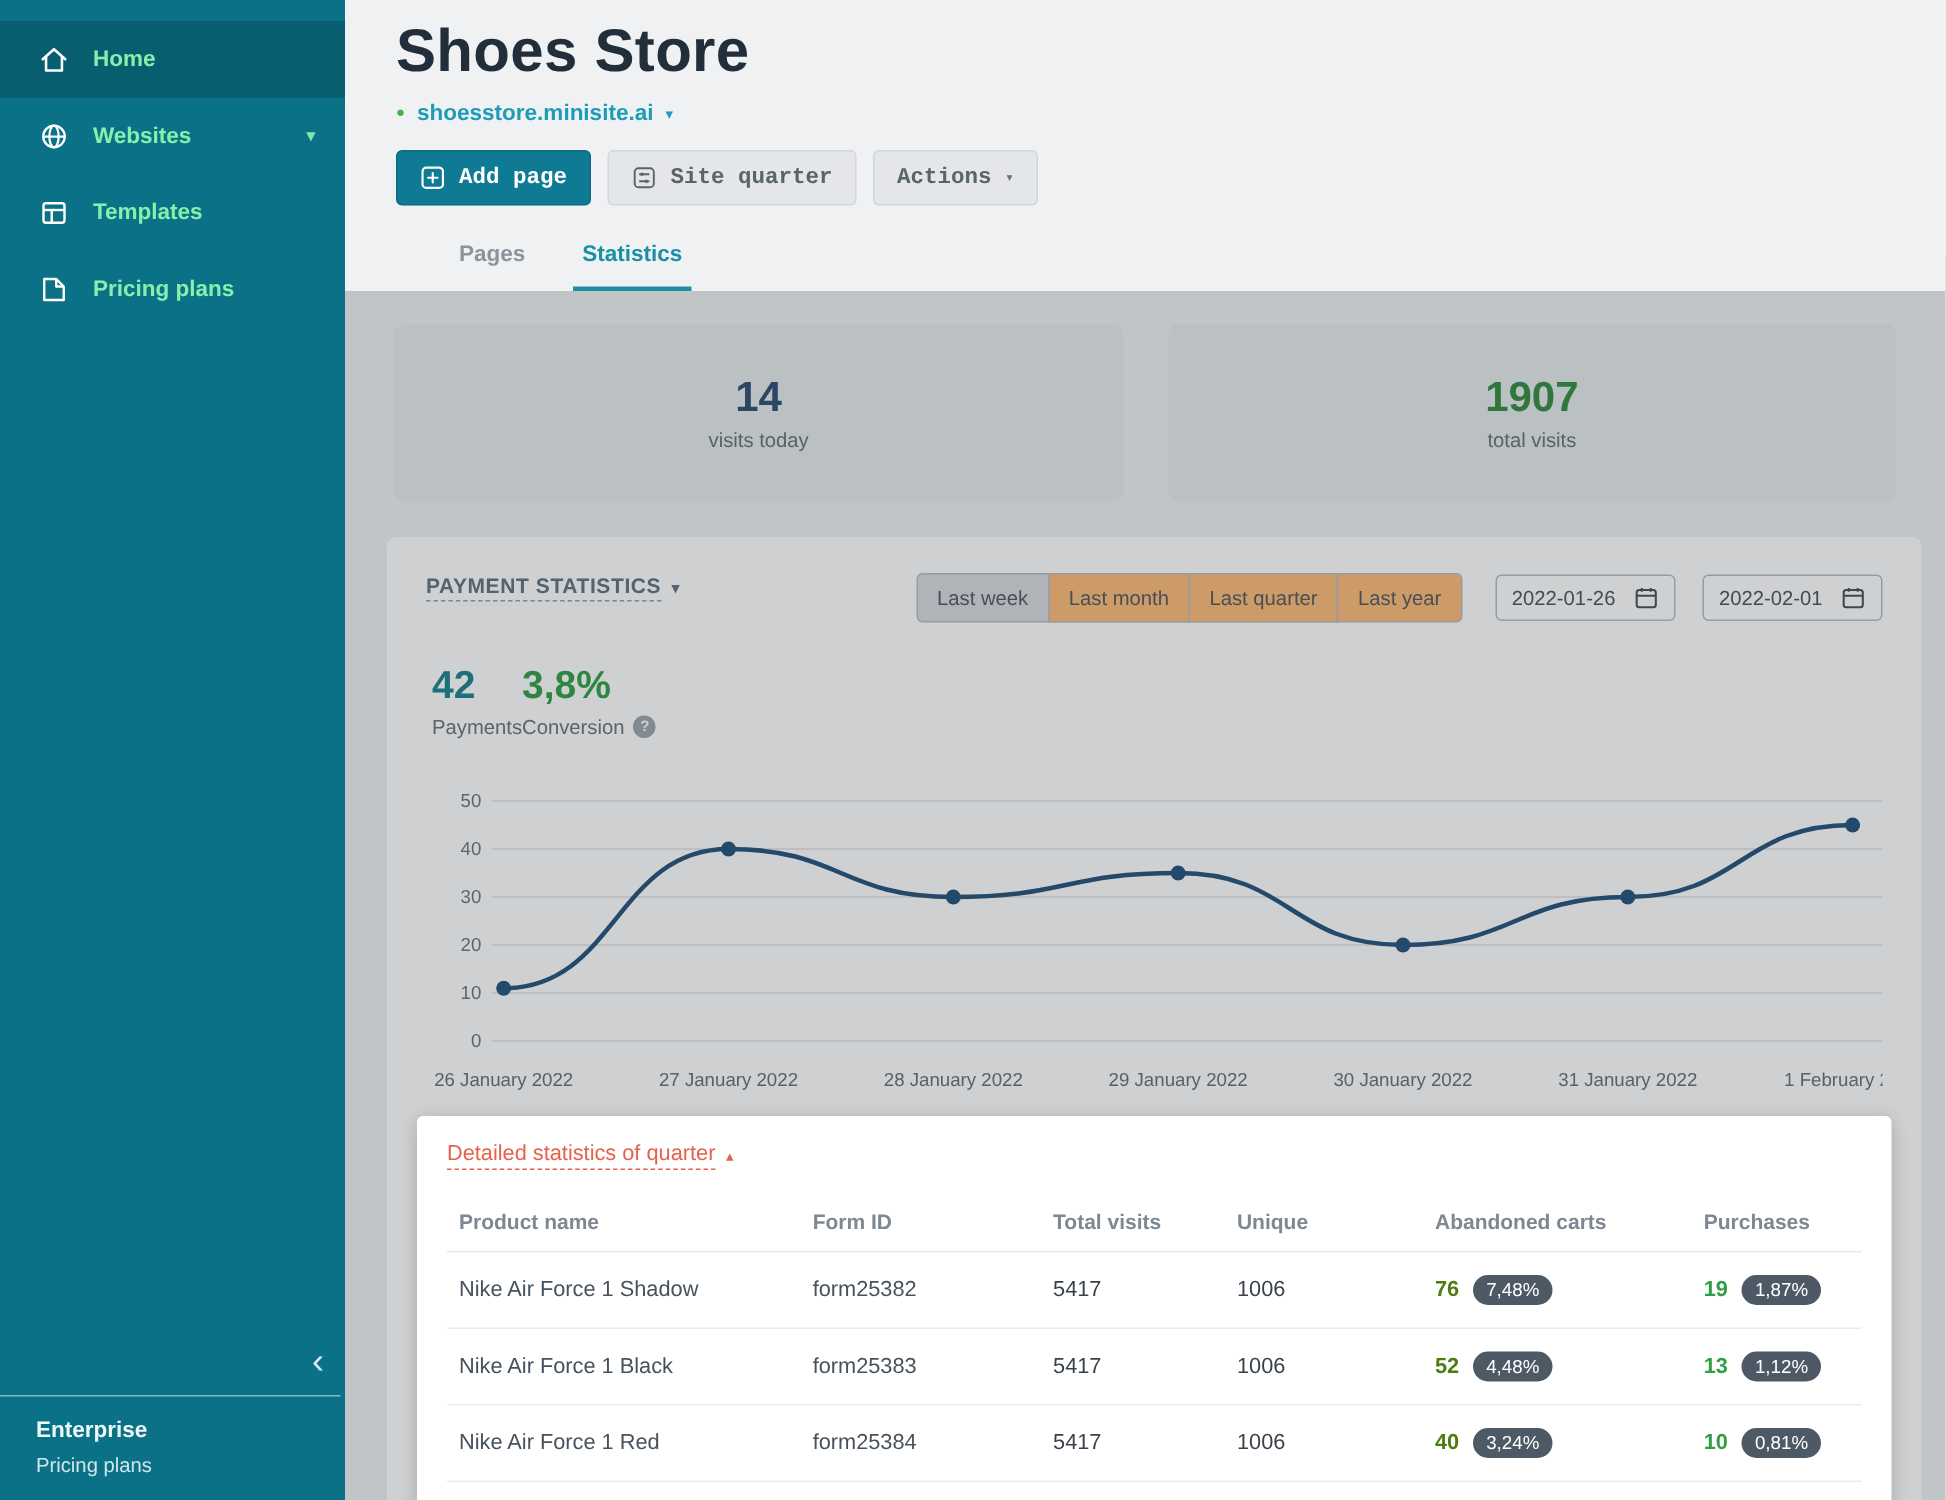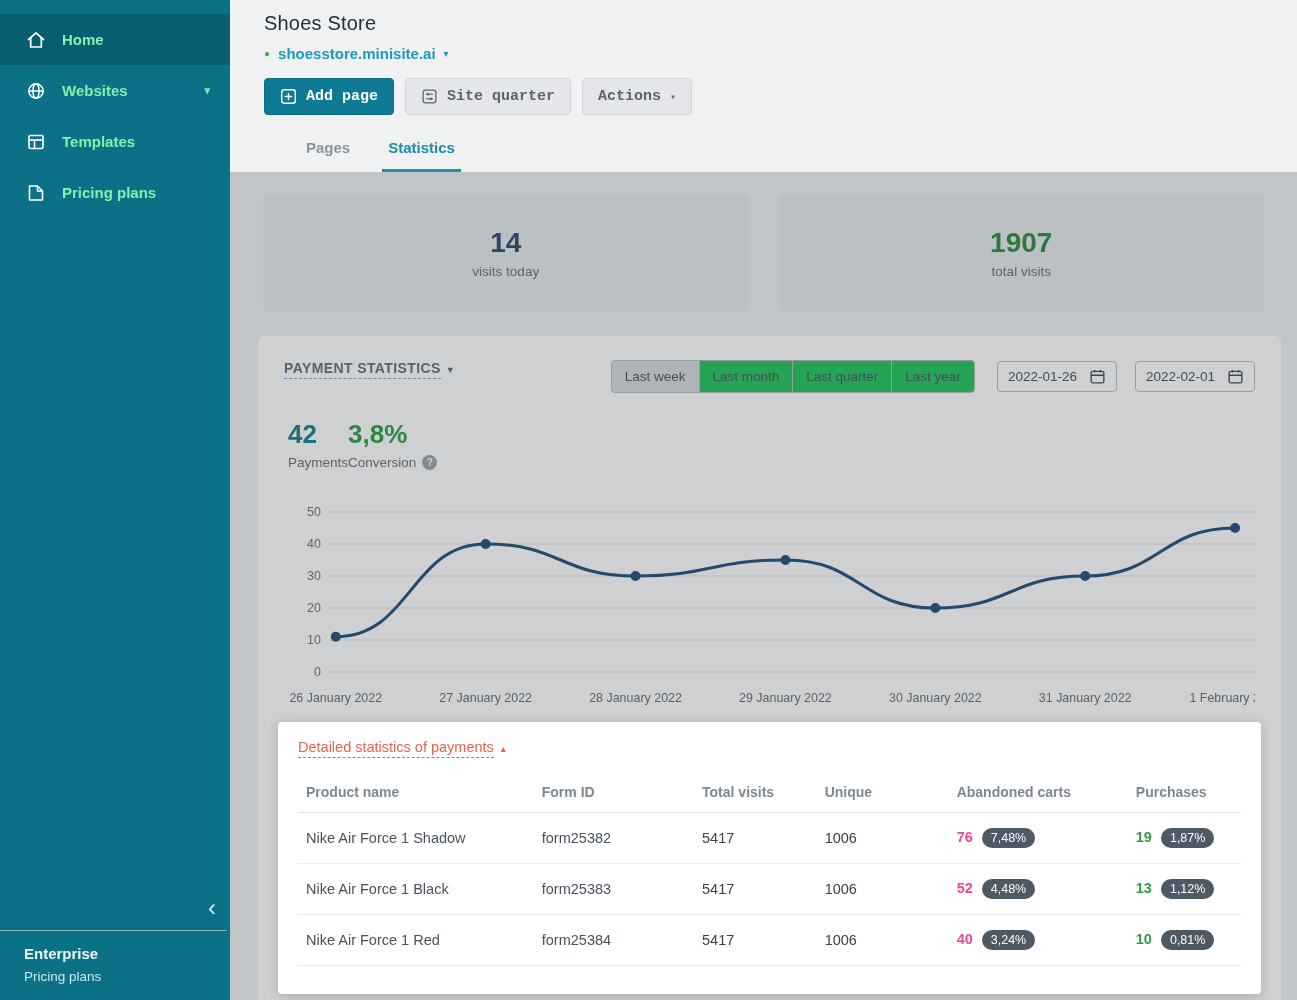--- a/index.html
+++ b/index.html
@@ -14,21 +14,21 @@
   .nav-caret{margin-left:auto;font-size:11px;opacity:.95}
   .sidebar-footer{position:absolute;left:0;right:0;bottom:0;padding-bottom:16px}
   .collapse{text-align:right;padding-right:14px;font-size:24px;line-height:1;color:#d9edf1;margin-bottom:10px;cursor:pointer}
   .sidebar-divider{border:none;border-top:1px solid rgba(255,255,255,.5);margin:0 3px 14px 0}
   .plan-name{font-size:15px;font-weight:700;padding:0 24px;margin-bottom:7px}
   .plan-link{font-size:13.5px;color:#cfe7ec;padding:0 24px;cursor:pointer}
 
   
   .main{flex:1;position:relative;height:1000px;overflow:hidden}
   .header{padding:12px 32px 0 34px}
-  .page-title{font-size:20px;font-weight:400;color:#222f3a;letter-spacing:.2px}
+  .page-title{font-size:40px;font-weight:700;color:#222f3a;letter-spacing:.2px}
   .domain-row{display:flex;align-items:center;gap:8px;margin-top:10px;font-size:15px}
   .status-dot{color:#43b14b;font-size:10px}
   .domain-link{color:#1d9cb7;font-weight:600;cursor:pointer}
   .domain-caret{color:#1d9cb7;font-size:10px;cursor:pointer}
   .btn-row{display:flex;gap:11px;margin-top:16px}
   .btn{display:inline-flex;align-items:center;gap:9px;font-family:Liberation Mono, monospace;font-size:15px;font-weight:600;padding:9px 15px;border-radius:4px;border:1px solid transparent;cursor:pointer}
   .btn-primary{background:#0e7a93;border-color:#0c6b81;color:#fff}
   .btn-light{background:#e4e6e9;border-color:#d2d5d9;color:#5a646c}
   .btn-caret{font-size:10px;color:#6a747c}
   .tabs{display:flex;gap:26px;margin:24px 0 0 36px}
@@ -45,21 +45,21 @@
   .c-navy{color:#2b4a6f}.c-teal{color:#17818d}.c-green{color:#2e8b3d}
   .card-label{font-size:13.5px;color:#666f77;margin-top:5px}
 
   .panel{background:#fff;border-radius:6px;margin:24px -16px 0 -4px;padding:24px 26px 34px}
   .panel-head{display:flex;align-items:flex-start;justify-content:space-between}
   .section-title{display:inline-flex;align-items:center;gap:7px;font-size:14px;font-weight:700;color:#5e7082;letter-spacing:.4px;cursor:pointer}
   .section-title .t{border-bottom:1px dashed #90a0ae;padding-bottom:2px}
   .section-caret{font-size:10px}
   .head-controls{display:flex;align-items:center;gap:22px}
   .filter-group{display:flex}
-  .filter-btn{font-family:inherit;font-size:13.5px;color:#4d565e;background:#22c55e;border:1px solid #b6bcc2;padding:8px 13px;margin-left:-1px;cursor:pointer}
+  .filter-btn{font-family:inherit;font-size:13.5px;color:#4d565e;background:#fdba74;border:1px solid #b6bcc2;padding:8px 13px;margin-left:-1px;cursor:pointer}
   .filter-btn:first-child{border-radius:4px 0 0 4px;margin-left:0}
   .filter-btn:last-child{border-radius:0 4px 4px 0}
   .filter-btn.active{background:#d8dbde}
   .dates{display:flex;gap:18px}
   .date-field{display:flex;align-items:center;gap:12px;border:1px solid #b6bcc2;border-radius:4px;background:#fff;padding:6px 10px;font-size:13.5px;color:#47525c;cursor:pointer}
 
   .metrics{display:flex;margin-top:26px;padding-left:4px}
   .metric-value{font-size:26px;font-weight:800}
   .metric-value.teal{color:#17818d}
   .metric-value.green{color:#2f9e44}
@@ -70,21 +70,21 @@
   .chart-wrap svg{display:block;width:100%;height:212px}
 
   .spotlight{position:relative;z-index:30;background:#fff;border-radius:4px;margin:12px -6px 0;padding:16px 20px 28px;box-shadow:0 2px 12px rgba(0,0,0,.18)}
   .details-title{display:inline-flex;align-items:center;gap:7px;color:#e8614d;font-size:14.5px;cursor:pointer}
   .details-title .t{border-bottom:1px dashed #e8614d;padding-bottom:2px}
   .details-caret{font-size:10px}
   table{width:100%;border-collapse:collapse;margin-top:14px}
   th{text-align:left;font-size:14px;font-weight:700;color:#7d8893;padding:12px 8px;border-bottom:1px solid #e4e7ea}
   td{font-size:14.5px;color:#47525c;padding:15px 8px;border-bottom:1px solid #e9ecef}
   .cell-num{color:#39424b}
-  .count-teal{color:#ec4899;font-weight:700;margin-right:9px}
+  .count-teal{color:#4d7c0f;font-weight:700;margin-right:9px}
   .count-green{color:#2f9e44;font-weight:700;margin-right:9px}
   .pill{display:inline-block;background:#4d5965;color:#fff;font-size:12.5px;padding:3px 9px;border-radius:11px}
 </style>
 </head>
 <body>
 
 <aside class="sidebar">
   <nav>
     <div class="nav-item active">
       <span class="icon">
@@ -264,21 +264,21 @@
             <text x="353" y="204" text-anchor="middle" font-size="12.5" fill="#666e76" font-family="Liberation Sans, sans-serif">28 January 2022</text>
             <text x="503.5" y="204" text-anchor="middle" font-size="12.5" fill="#666e76" font-family="Liberation Sans, sans-serif">29 January 2022</text>
             <text x="654" y="204" text-anchor="middle" font-size="12.5" fill="#666e76" font-family="Liberation Sans, sans-serif">30 January 2022</text>
             <text x="804.5" y="204" text-anchor="middle" font-size="12.5" fill="#666e76" font-family="Liberation Sans, sans-serif">31 January 2022</text>
             <text x="955" y="204" text-anchor="middle" font-size="12.5" fill="#666e76" font-family="Liberation Sans, sans-serif">1 February 2022</text>
           </svg>
       </div>
 
       <div class="spotlight">
         <div class="details-title">
-          <span class="t">Detailed statistics of payments</span>
+          <span class="t">Detailed statistics of quarter</span>
           <span class="details-caret">▴</span>
         </div>
         <table>
           <colgroup>
               <col style="width:25%">
               <col style="width:17%">
               <col style="width:13%">
               <col style="width:14%">
               <col style="width:19%">
               <col style="width:12%">

